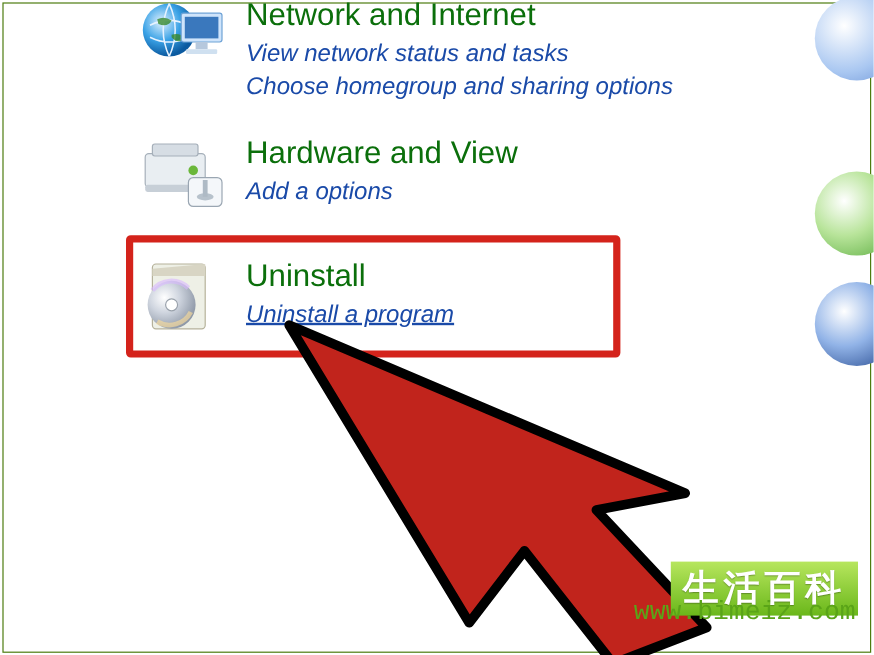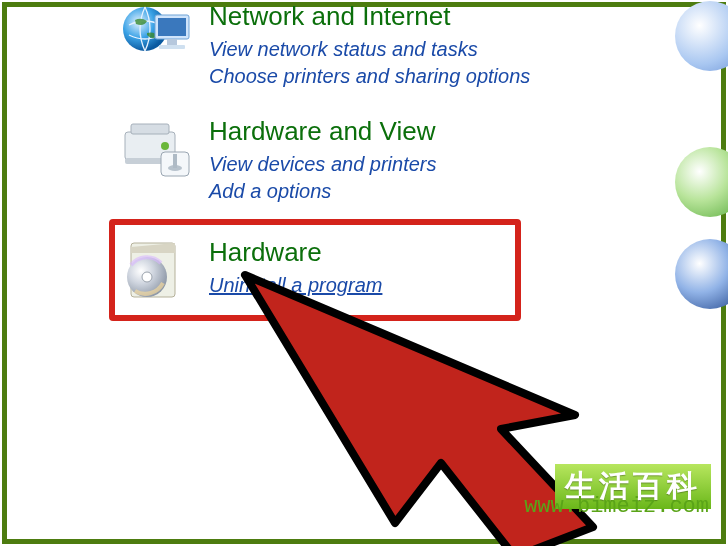--- a/index.html
+++ b/index.html
@@ -11,21 +11,21 @@
     background: #ffffff;
     overflow: hidden;
     position: relative;
   }
   .frame {
     position: absolute;
     top: 2px;
     left: 2px;
     right: 2px;
     bottom: 2px;
-    border: 5px solid #4d7c0f;
+    border: 1px solid #4d7c0f;
     background: #ffffff;
   }
   .content {
     position: absolute;
     left: 110px;
     top: -12px;
     right: 0;
   }
   .category {
     display: flex;
@@ -136,39 +136,38 @@
           <path d="M18 25 q6 -3 12 1 q-3 6 -11 3 z M30 38 q7 -2 11 3 q-6 5 -11 -1 z" fill="#3a8a2f" opacity="0.8"></path>
           <rect x="38" y="20" width="34" height="24" rx="2" fill="#cfe4fb" stroke="#6fa3d6"></rect>
           <rect x="41" y="23" width="28" height="18" fill="#3a78bd"></rect>
           <rect x="50" y="44" width="10" height="6" fill="#b6c8dd"></rect>
           <rect x="42" y="50" width="26" height="4" rx="1" fill="#cfe0f0"></rect>
         </svg>
       </div>
       <div class="textcol">
         <div class="heading">Network and Internet</div>
         <div class="link">View network status and tasks</div>
-        <div class="link">Choose printers and sharing options</div>
+        <div class="link">Choose homegroup and sharing options</div>
       </div>
     </div>
 
     <div class="category">
       <div class="iconbox">
         <svg viewBox="0 0 78 78" width="78" height="78">
           <rect x="8" y="22" width="50" height="28" rx="3" fill="#e9eef2" stroke="#a6b0ba"></rect>
           <rect x="14" y="14" width="38" height="10" rx="2" fill="#d6dde4" stroke="#a6b0ba"></rect>
           <rect x="8" y="48" width="50" height="6" rx="2" fill="#c7cfd7"></rect>
           <circle cx="48" cy="36" r="4" fill="#6ab73a"></circle>
           <rect x="44" y="42" width="28" height="24" rx="4" fill="#f4f7fa" stroke="#9aa6b2"></rect>
           <ellipse cx="58" cy="58" rx="7" ry="3" fill="#b7c2cc"></ellipse>
           <rect x="56" y="44" width="4" height="14" fill="#aebac5"></rect>
         </svg>
       </div>
       <div class="textcol">
         <div class="heading">Hardware and View</div>
-        <div class="link">View devices and printers</div>
         <div class="link">Add a options</div>
       </div>
     </div>
 
     <div class="category programs-block" style="padding:6px 6px 6px 0;">
       <div class="highlight-box" style="left:-8px; top:-6px; width:400px; height:90px;"></div>
       <div class="iconbox">
         <svg viewBox="0 0 78 78" width="78" height="78">
           <rect x="14" y="12" width="44" height="54" rx="3" fill="#eef0e6" stroke="#b5b19a"></rect>
           <path d="M14 16 L58 12 L58 22 L14 22 Z" fill="#d8d5c4"></path>
@@ -179,21 +178,21 @@
               <stop offset="100%" stop-color="#8d97a6"></stop>
             </radialGradient>
           </defs>
           <circle cx="30" cy="46" r="20" fill="url(#discg)"></circle>
           <circle cx="30" cy="46" r="5" fill="#fff" stroke="#9aa2ac"></circle>
           <path d="M14 34 A20 20 0 0 1 44 32" stroke="#d9b8ff" stroke-width="4" fill="none" opacity="0.6"></path>
           <path d="M46 52 A20 20 0 0 1 18 60" stroke="#ffe09a" stroke-width="4" fill="none" opacity="0.6"></path>
         </svg>
       </div>
       <div class="textcol">
-        <div class="heading">Hardware</div>
+        <div class="heading">Uninstall</div>
         <div class="link underline">Uninstall a program</div>
       </div>
     </div>
 
   </div>
 
   <div class="right-strip">
     <div class="right-icon" style="top:4px;"></div>
     <div class="right-icon clock" style="top:150px;"></div>
     <div class="right-icon gear" style="top:242px;"></div>

